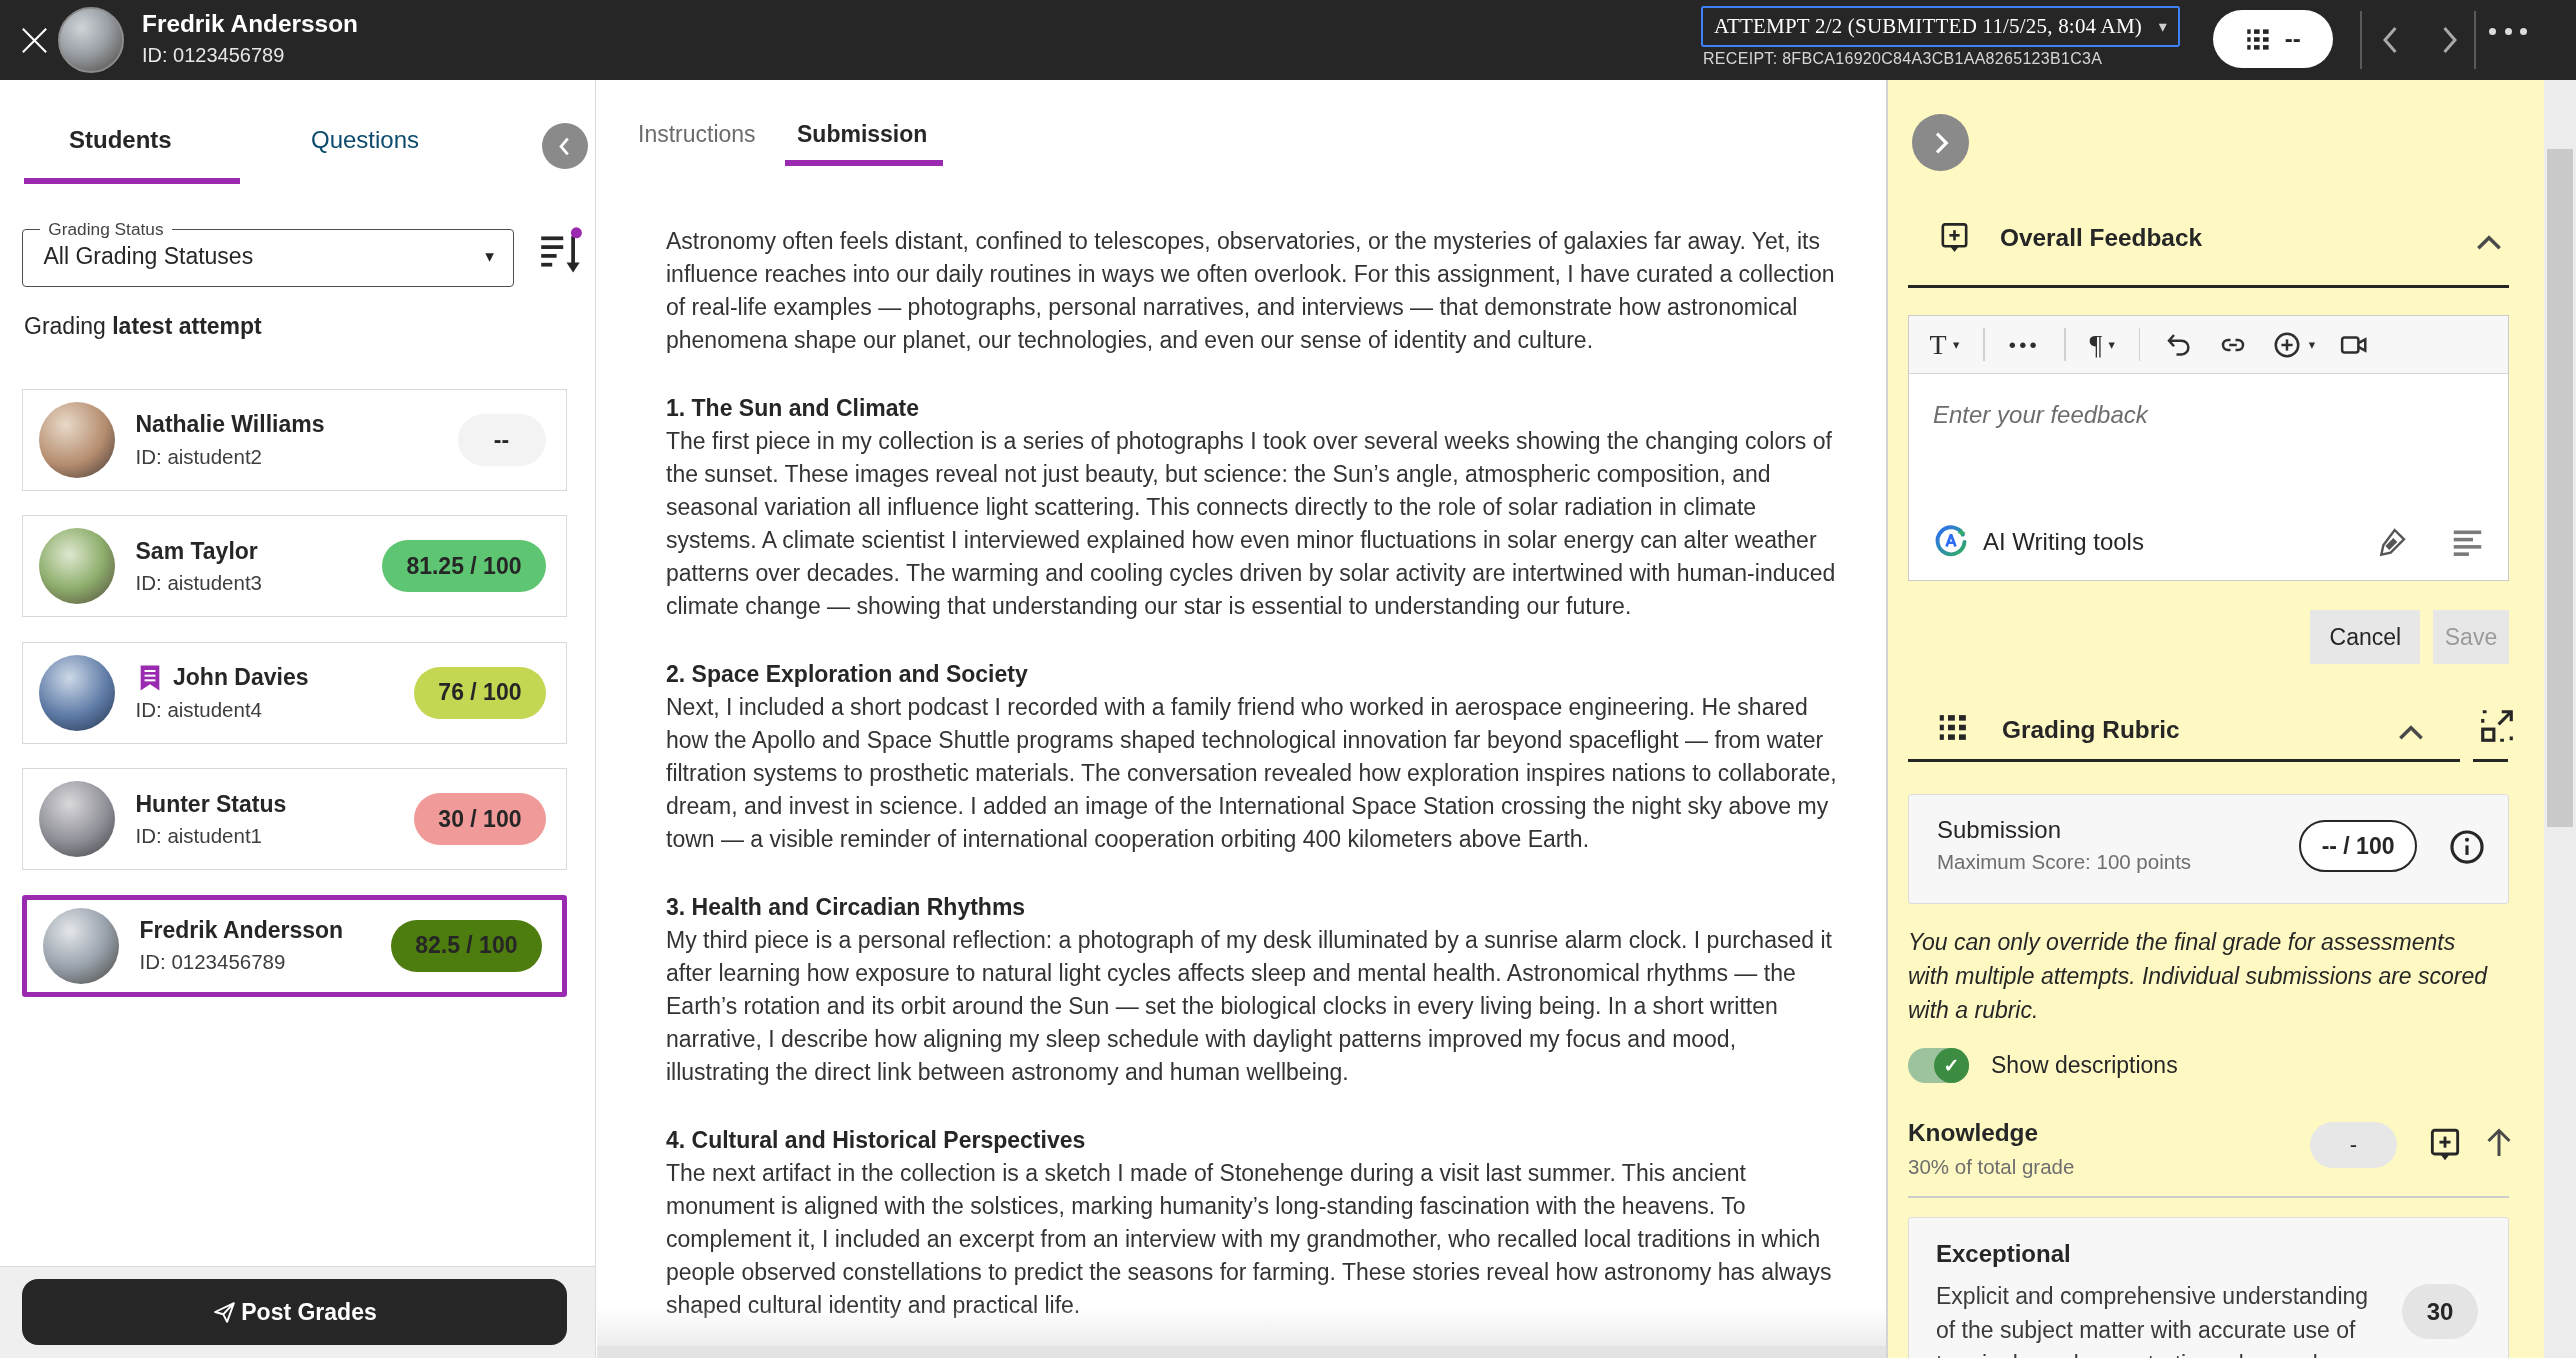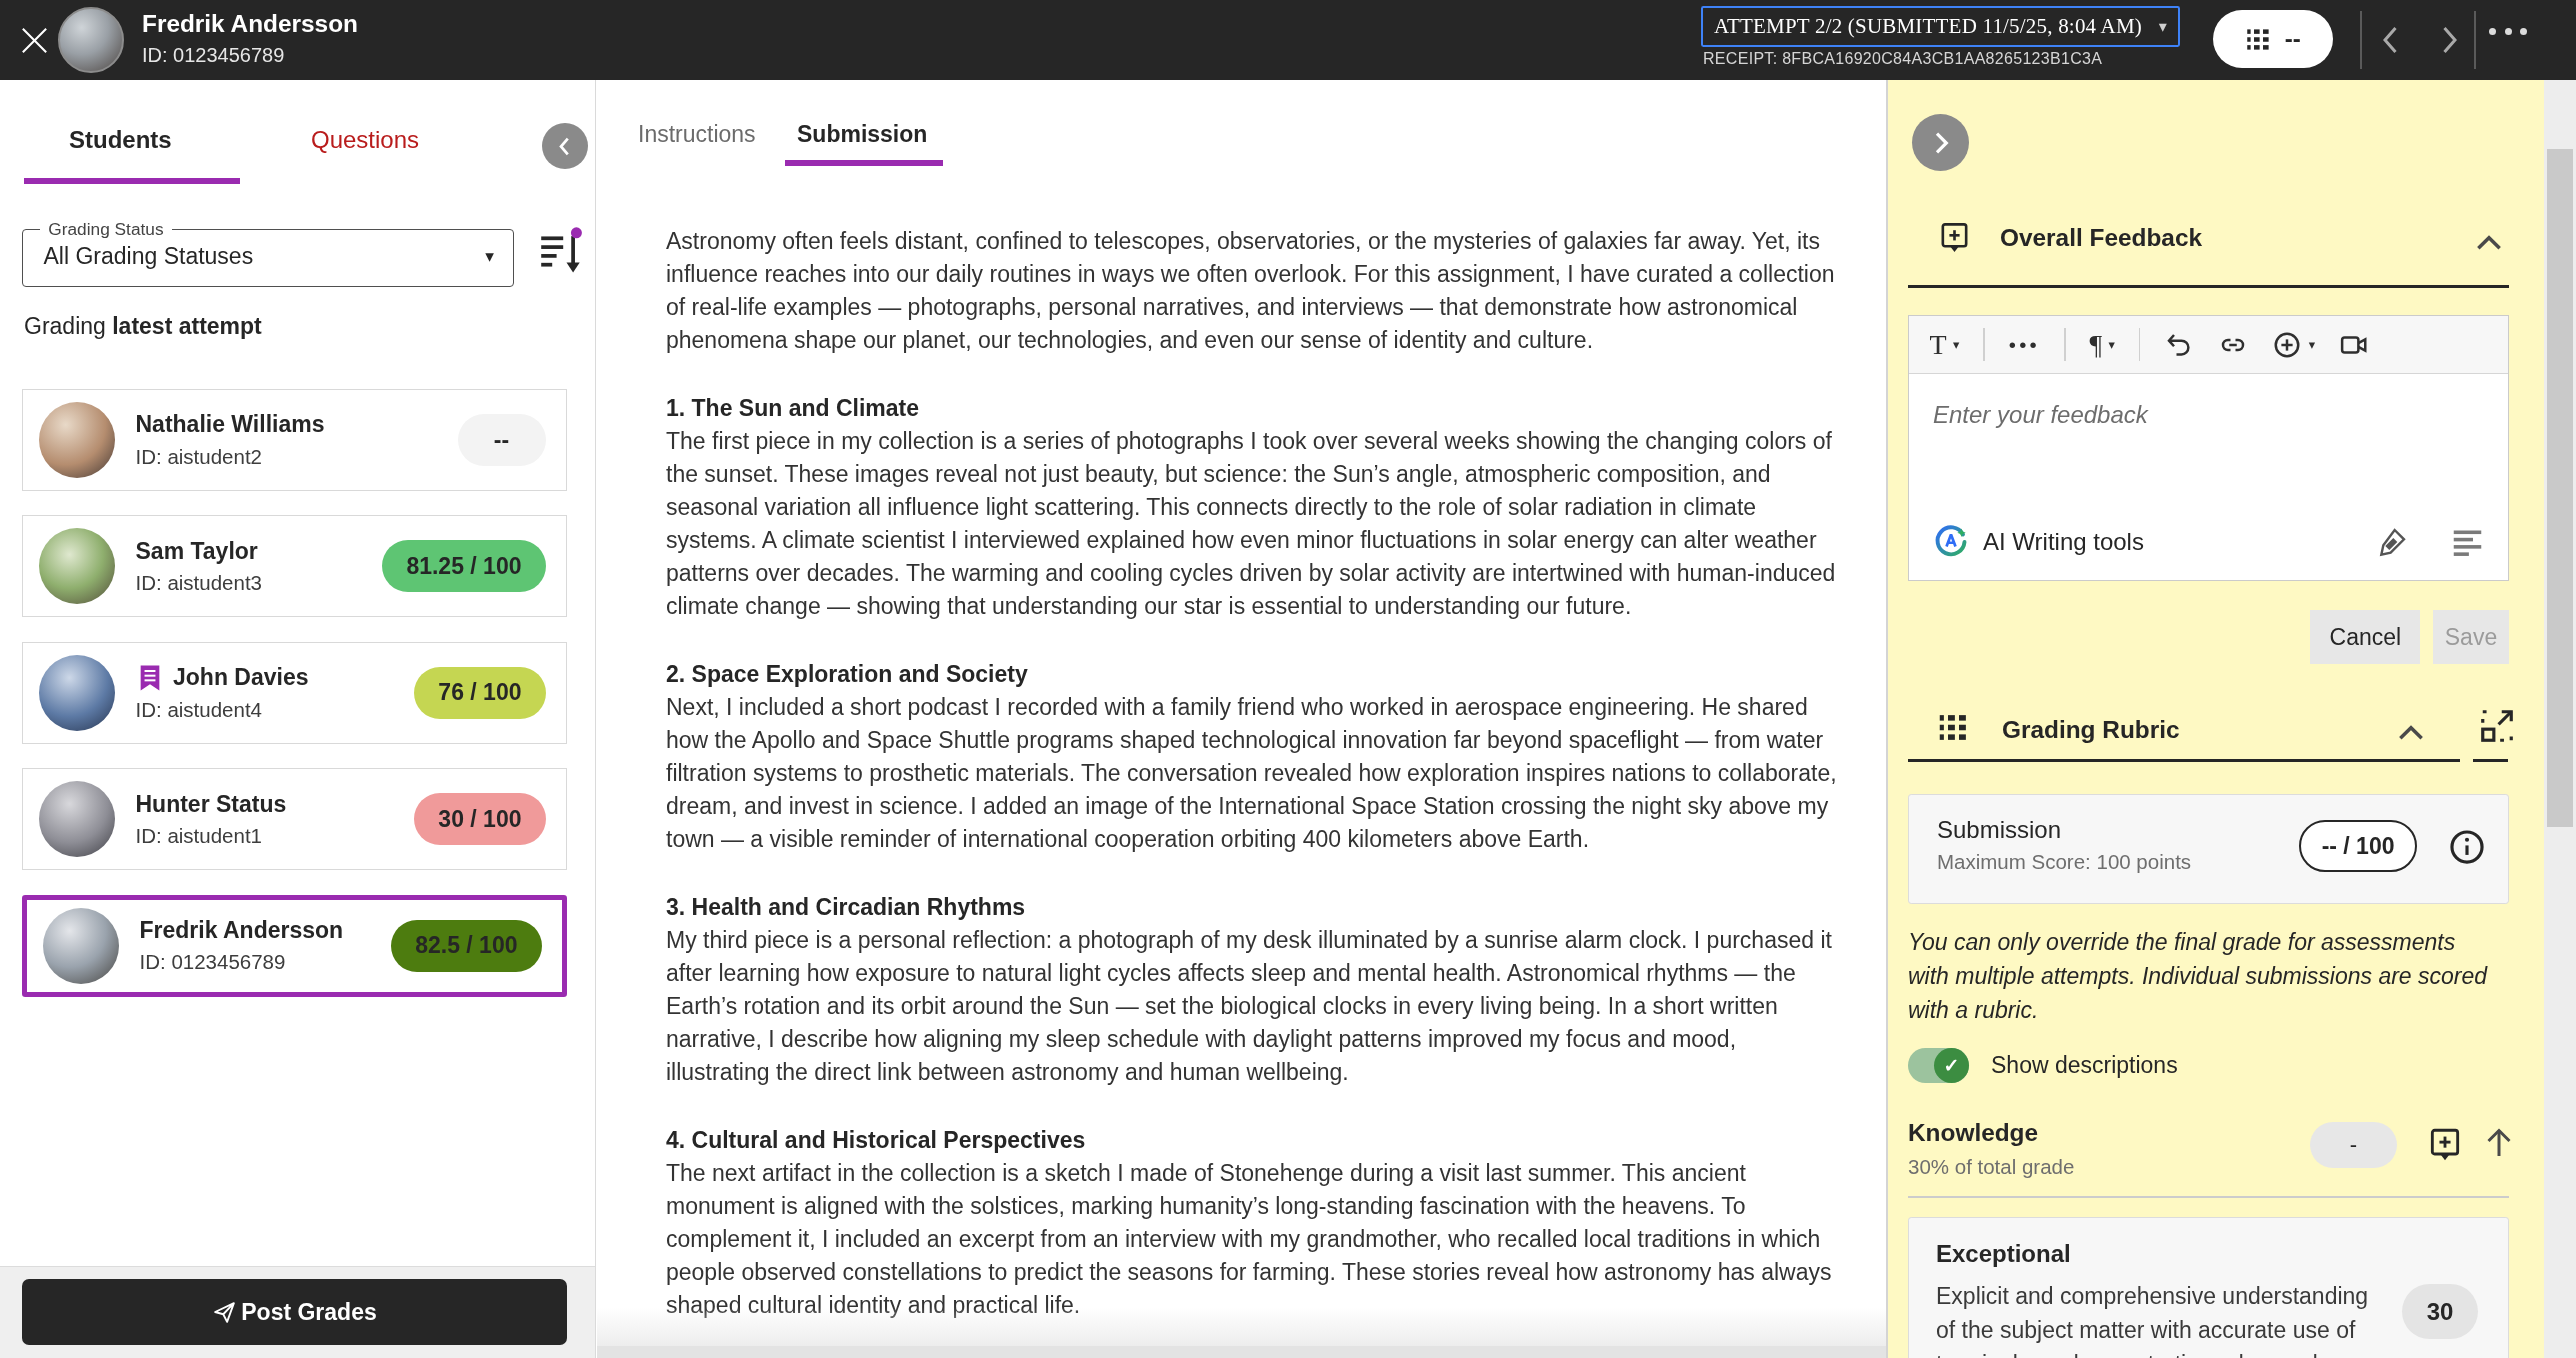--- a/index.html
+++ b/index.html
@@ -26,21 +26,21 @@
   .hdr-divider { position:absolute; top:11px; width:1.6px; height:58px; background:#5a5a5a; }
   .hdr-chevron { position:absolute; top:22px; width:36px; height:36px; cursor:pointer; }
   .hdr-dots { position:absolute; left:2489px; top:28px; display:flex; gap:8.7px; cursor:pointer; }
   .hdr-dots i { width:7px; height:7px; border-radius:50%; background:#dcdcdc; }
 
   
   .sidebar { position:absolute; left:0; top:80px; width:596px; bottom:0; background:#fff;
              border-right:1.6px solid #dadada; z-index:10; }
   .side-tab { position:absolute; top:46px; font-size:24px; cursor:pointer; }
   .side-tab.t0 { left:69px; font-weight:700; color:#262626; }
-  .side-tab.t1 { left:311px; color:#b91c1c; }
+  .side-tab.t1 { left:311px; color:#0c4a6e; }
   .side-tab-underline { position:absolute; left:24px; top:98px; width:216px; height:5.5px; background:#9a2bb0; }
   .collapse-circle { position:absolute; left:542px; top:43px; width:46px; height:46px; border-radius:50%;
                      background:#8a8a8a; display:flex; align-items:center; justify-content:center; cursor:pointer; }
   .grading-field { position:absolute; left:22px; top:139px; width:492px; height:68px;
                    border:1.6px solid #4f4f4f; border-radius:4px; cursor:pointer; }
   .grading-field legend { margin-left:17.3px; padding:0 8px; font-size:17.3px; color:#444; }
   .grading-field .val { display:flex; align-items:center; padding:3.2px 19px 0 20.5px; font-size:23px; color:#262626; }
   .grading-field .caret { margin-left:auto; font-size:17.3px; color:#262626; }
   .sort-btn { position:absolute; left:539px; top:147px; width:44px; height:50px; cursor:pointer; }
   .grading-note { position:absolute; left:24px; top:233px; font-size:23px; color:#262626; }
@@ -60,21 +60,21 @@
   .st-name { font-size:23px; font-weight:700; color:#262626; }
   .st-id { font-size:20.5px; color:#3d3d3d; margin-top:6.3px; }
   .score-pill { margin-left:auto; height:52px; min-width:88px; padding:0 24px; border-radius:27px;
                 display:flex; align-items:center; justify-content:center; font-size:23px; font-weight:700; color:#262626; }
   .accom-icon { width:28px; height:28px; display:none; }
   .student-card.has-flag .accom-icon { display:block; }
 
   .sidebar-footer { position:absolute; left:0; right:0; bottom:0; height:93px; background:#efefef;
                     border-top:1.6px solid #dcdcdc; }
   .post-grades-btn { position:absolute; left:22px; top:12px; width:545px; height:66px; background:#262626;
-                     border:none; border-radius:7px; color:#fff; font-size:23px; font-weight:700;
+                     border:none; border-radius:16px; color:#fff; font-size:23px; font-weight:700;
                      display:flex; align-items:center; justify-content:center; gap:4px; cursor:pointer; }
 
   
   .center { position:absolute; left:597px; top:80px; width:1289px; bottom:0; background:#fff; overflow:hidden; }
   .c-tab { position:absolute; top:41px; font-size:23px; cursor:pointer; }
   .c-tab.t0 { left:41px; color:#6b6b6b; }
   .c-tab.t1 { left:200px; color:#262626; font-weight:700; }
   .c-tab-underline { position:absolute; left:188px; top:80px; width:158px; height:5.5px; background:#9a2bb0; }
   .essay { position:absolute; left:69px; top:145px; width:1174px; font-size:23px; line-height:33px; color:#333; }
   .essay h1 { font-size:24px; line-height:33px; font-weight:700; color:#262626; margin-bottom:35px; }

